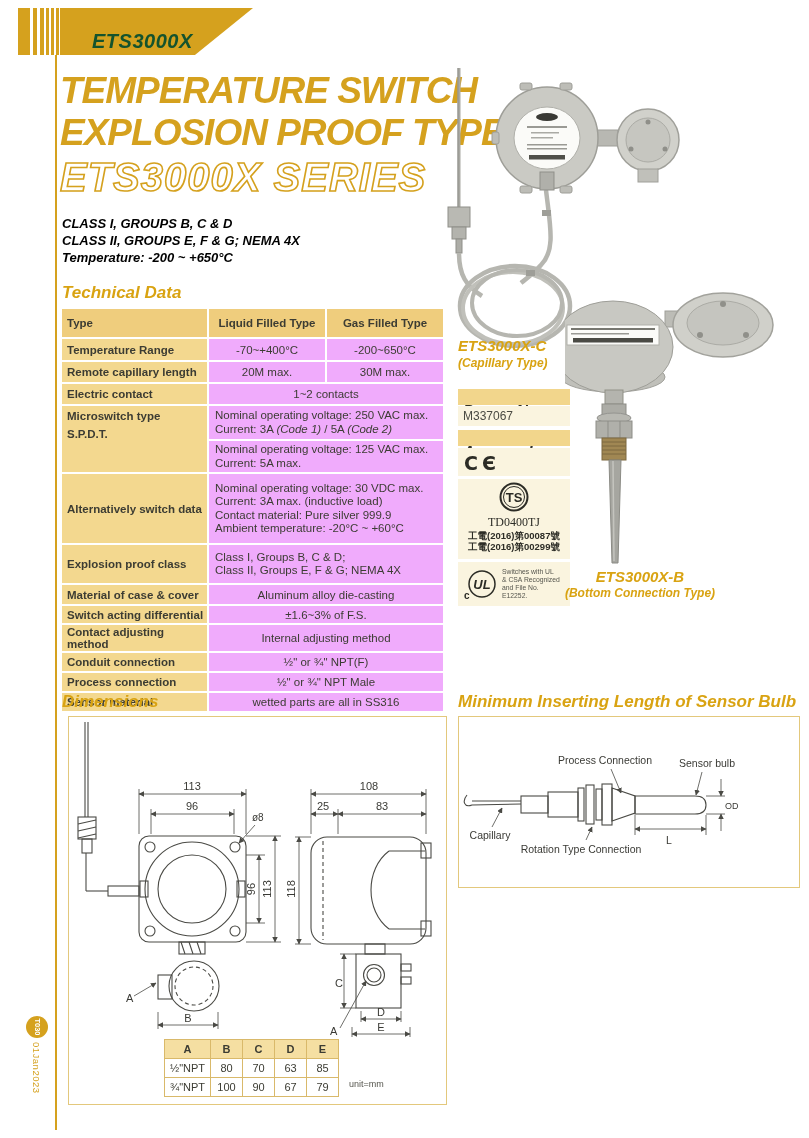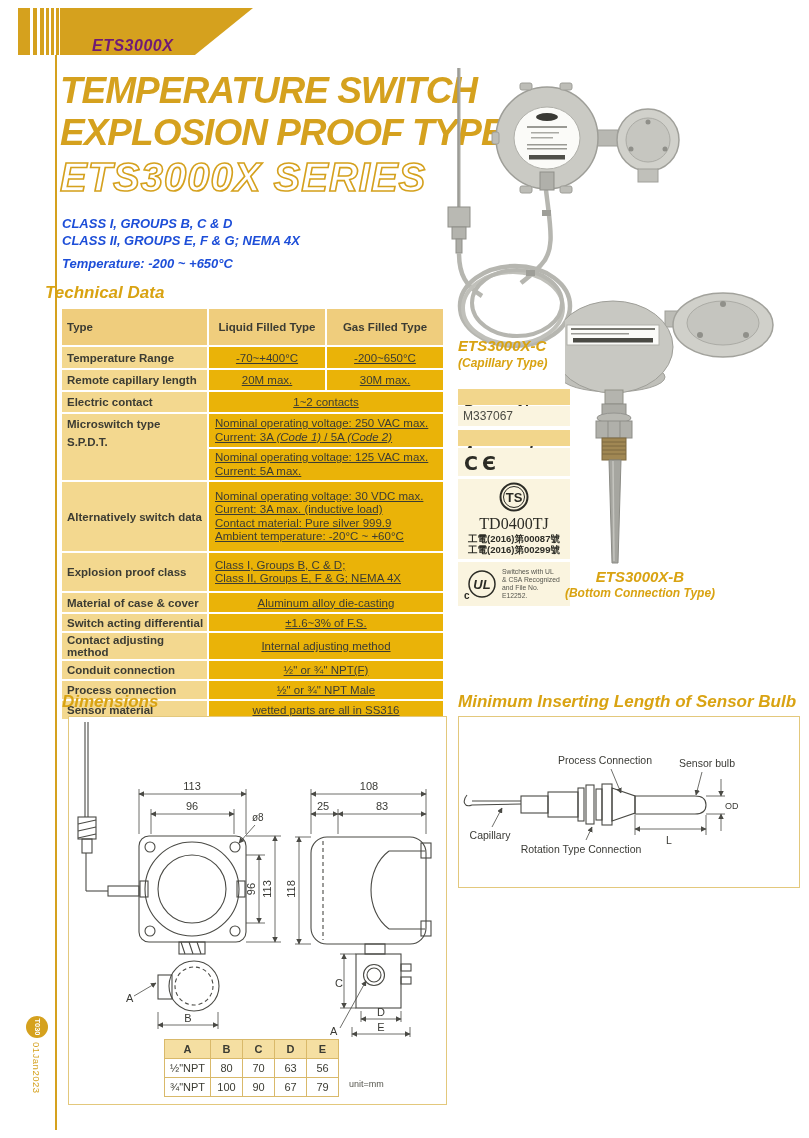--- a/index.html
+++ b/index.html
@@ -4,48 +4,48 @@
 <style>
   * { margin:0; padding:0; box-sizing:border-box; }
   body { background:#e8e8e8; font-family:"Liberation Sans", sans-serif; }
   .page { position:relative; width:809px; height:1138px; background:#ffffff; margin:0 auto; overflow:hidden; }
 
   
   .vline { position:absolute; left:55px; top:8px; width:2px; height:1122px; background:#D5A11E; }
   .banner { position:absolute; left:18px; top:8px; width:235px; height:47px; background:#D5A11E;
             clip-path:polygon(0 0,100% 0,75.3% 100%,0 100%); }
   .stripe { position:absolute; top:0; height:100%; background:#ffffff; }
-  .tab-label { position:absolute; left:74px; top:22px; color:#701a75; font-size:16px; font-weight:bold; font-style:italic; letter-spacing:.5px;margin-top:7px; }
+  .tab-label { position:absolute; left:74px; top:22px; color:#14532d; font-size:20px; font-weight:bold; font-style:italic; letter-spacing:.5px; }
 
   
   .t-gold { position:absolute; left:60px; color:#D5A11E; font-weight:bold; font-style:italic; letter-spacing:-1px; white-space:nowrap; }
   .t1 { top:70px; font-size:37px; }
   .t2 { top:112px; font-size:37px; }
   .t3 { top:155px; font-size:40px; color:#ffffff; -webkit-text-stroke:1.6px #D5A11E; letter-spacing:1px; }
-  .subtl { position:absolute; left:62px; font-size:13px; font-weight:bold; font-style:italic; color:#1d4ed8; white-space:nowrap; }
+  .subtl { position:absolute; left:62px; font-size:13px; font-weight:bold; font-style:italic; color:#000000; white-space:nowrap; }
 
   .sec-head { position:absolute; color:#D9A312; font-size:17px; font-weight:bold; font-style:italic; white-space:nowrap; }
 
   
   table.tech { position:absolute; left:60px; top:307px; width:385px; border-collapse:separate; border-spacing:2px; table-layout:fixed; background:#ffffff; }
   table.tech td, table.tech th { font-size:11.5px; color:#3c3c33; vertical-align:middle; padding:1px 3px; }
   .c-lab { background:#F3D88F; font-weight:bold; text-align:left; padding-left:5px !important; }
   .c-hdr { background:#EFCD7D; font-weight:bold; }
-  .c-val { background:#eab308; text-align:center; color:#47473e;text-decoration:underline; }
+  .c-val { background:#f0abfc; text-align:center; color:#47473e; }
   .c-val.left { text-align:left; padding-left:6px !important; line-height:13.5px; }
   .it { font-style:italic;text-align:center; }
 
   
   .mini-head { position:absolute; width:112px; height:16px; background:#F2D68C; color:#33332b; font-size:16px; font-weight:bold; font-style:italic; padding:14px 0 0 5px; }
   .mini-box { position:absolute; width:112px; background:#FAF4DF; color:#4a4a42; font-size:12px; }
   .prod-label { position:absolute; color:#D9A312; font-weight:bold; font-style:italic; white-space:nowrap; }
 
   .cemark { font-size:19px; font-weight:bold; letter-spacing:4px; color:#2c2c26; padding:4px 0 0 6px; font-family:"DejaVu Sans", sans-serif; }
   .tsbox { text-align:center; padding-top:3px; }
-  .tscode { font-family:"Liberation Serif", serif; font-size:16px; color:#2c2c26; }
+  .tscode { font-family:"Liberation Serif", serif; font-size:12px; color:#2c2c26; }
   .cjk { font-size:9.5px; font-weight:bold; color:#2c2c26; line-height:11px; }
   .ulbox { display:flex; align-items:center; padding:3px 2px 3px 4px; }
   .ultext { font-size:6.8px; line-height:8.2px; color:#55554d; padding-left:4px; }
 
   
   .frame { position:absolute; border:1px solid #E3C87C; background:#ffffff; }
 
   
   table.dim { position:absolute; left:95px; top:322px; border-collapse:collapse; table-layout:fixed; }
   table.dim td, table.dim th { border:1px solid #D9B96A; font-size:11px; color:#3c3c33; text-align:center; height:19px; }
@@ -74,32 +74,32 @@
     <div class="stripe" style="left:36px;width:1.5px;"></div>
     <div class="stripe" style="left:40.5px;width:1.5px;"></div>
     <div class="tab-label">ETS3000X</div>
   </div>
 
   <div class="t-gold t1">TEMPERATURE SWITCH</div>
   <div class="t-gold t2">EXPLOSION PROOF TYPE</div>
   <div class="t-gold t3">ETS3000X SERIES</div>
   <div class="subtl" style="top:216px;">CLASS I, GROUPS B, C &amp; D</div>
   <div class="subtl" style="top:233px;">CLASS II, GROUPS E, F &amp; G; NEMA 4X</div>
-  <div class="subtl" style="top:256px;">Temperature: -200 ~ +650°C</div>
-
-  <div class="sec-head" style="left:45px;top:283px;">Technical Data</div>
+  <div class="subtl" style="top:250px;">Temperature: -200 ~ +650°C</div>
+
+  <div class="sec-head" style="left:62px;top:283px;">Technical Data</div>
 
   <table class="tech">
     <colgroup>
         <col style="width:145px;">
         <col style="width:116px;">
         <col style="width:116px;">
       </colgroup>
     <tbody>
-        <tr style="height:36px;border-radius:9px;">
+        <tr style="height:28px;border-radius:9px;">
       <th class="c-lab c-hdr">Type</th>
       <th class="c-hdr">Liquid Filled Type</th>
       <th class="c-hdr">Gas Filled Type</th>
     </tr>
     <tr style="height:21px;">
       <td class="c-lab">Temperature Range</td>
       <td class="c-val">-70~+400°C</td>
       <td class="c-val">-200~650°C</td>
     </tr>
     <tr style="height:20px;">
@@ -401,21 +401,21 @@
         <th>B</th>
         <th>C</th>
         <th>D</th>
         <th>E</th>
       </tr>
       <tr>
         <td>½"NPT</td>
         <td>80</td>
         <td>70</td>
         <td>63</td>
-        <td>56</td>
+        <td>85</td>
       </tr>
       <tr>
         <td>¾"NPT</td>
         <td>100</td>
         <td>90</td>
         <td>67</td>
         <td>79</td>
       </tr>
     </tbody>
       </table>

